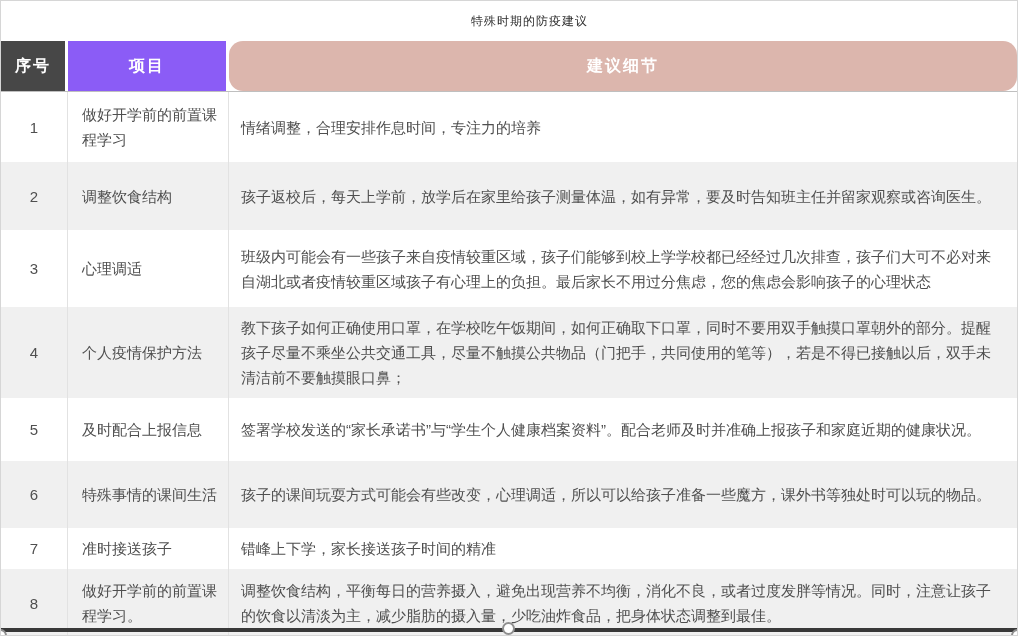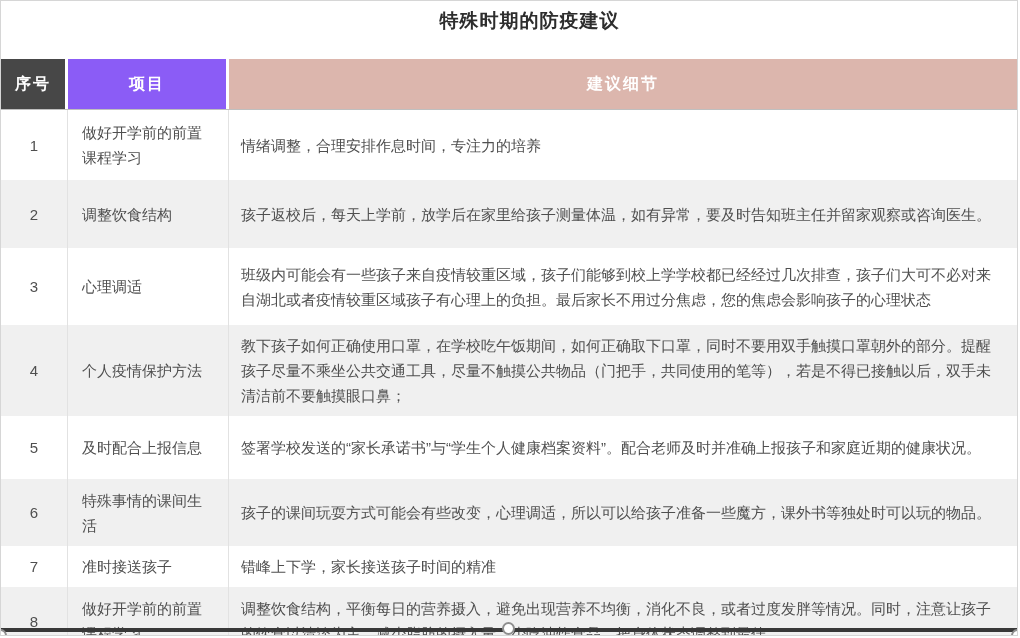--- a/index.html
+++ b/index.html
@@ -15,47 +15,46 @@
     box-sizing: border-box;
   }
 
   .title-bar {
     height: 40px;
     display: flex;
     align-items: center;
     justify-content: center;
   }
   .title-bar .title {
-    font-size: 19px;
-    font-weight: bold;
+    font-size: 12px;
+    font-weight: normal;
     color: #2d2d2d;
     letter-spacing: 1px;
     margin-left: 41px;
   }
 
   
   .thead {
     display: flex;
     height: 50px;
     border-bottom: 1px solid #bfbfbf;
-    margin-top: 18px;
   }
   .thead .cell {
     display: flex;
     align-items: center;
     justify-content: center;
     color: #ffffff;
     font-size: 16px;
     font-weight: bold;
     letter-spacing: 2px;
     box-sizing: border-box;
   }
   .th-num  { width: 64px;  background: #474747; margin-right: 3px; }
   .th-item { width: 158px; background: #8b5cf6; margin-right: 3px; }
-  .th-detail { flex: 1; background: #dcb6ad; }
+  .th-detail { flex: 1; background: #dcb6ad; border-radius: 14px; }
 
   
   .tbody { display: flex; flex-direction: column; }
   .trow { display: flex; background: #ffffff; }
   .trow:nth-child(even) { background: #f0f0f0; }
   .trow:nth-child(1) { min-height: 70px; }
   .trow:nth-child(2) { min-height: 68px; }
   .trow:nth-child(3) { min-height: 77px; }
   .trow:nth-child(4) { min-height: 90px; }
   .trow:nth-child(5) { min-height: 63px; }
@@ -75,21 +74,21 @@
   }
   .td-num {
     width: 67px;
     justify-content: center;
     border-right: 1px solid #e2e2e2;
     color: #474747;
   }
   .td-item {
     width: 161px;
     padding-left: 14px;
-    padding-right: 16px;
+    padding-right: 3px;
     border-right: 1px solid #e2e2e2;
   }
   .td-detail {
     flex: 1;
     padding-left: 12px;
     padding-right: 20px;
   }
 
   
   .bottom-bar {

